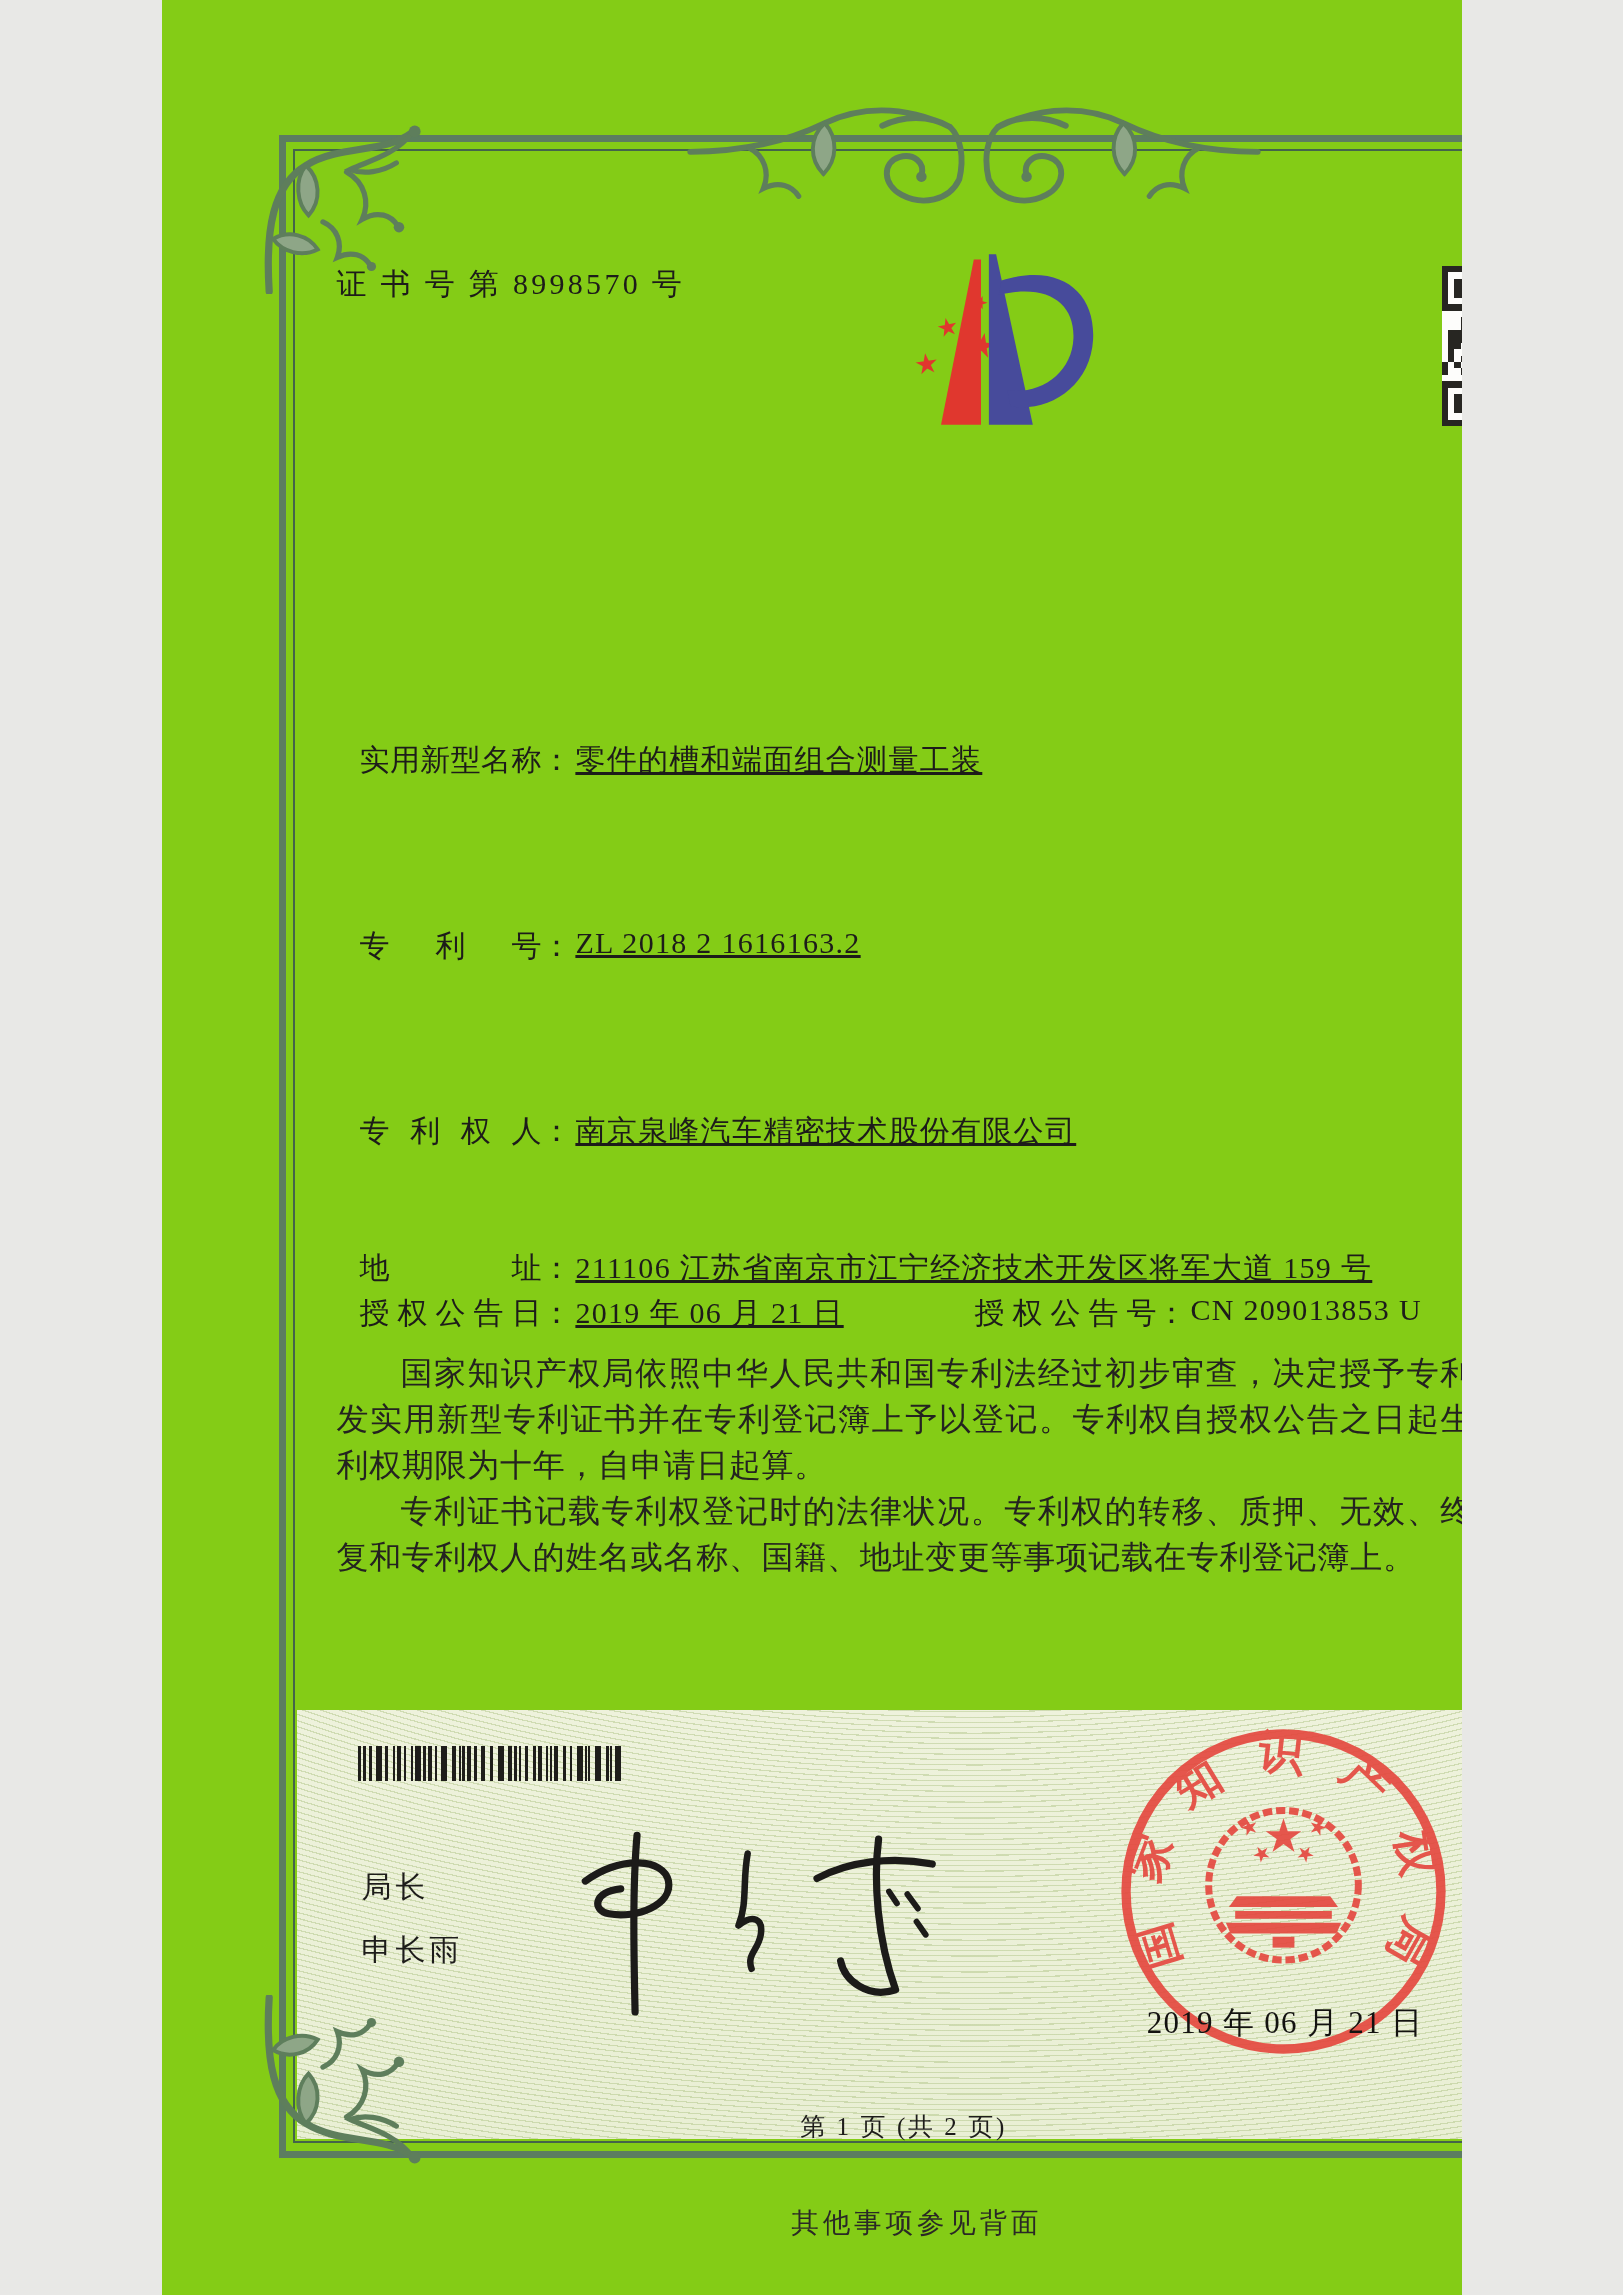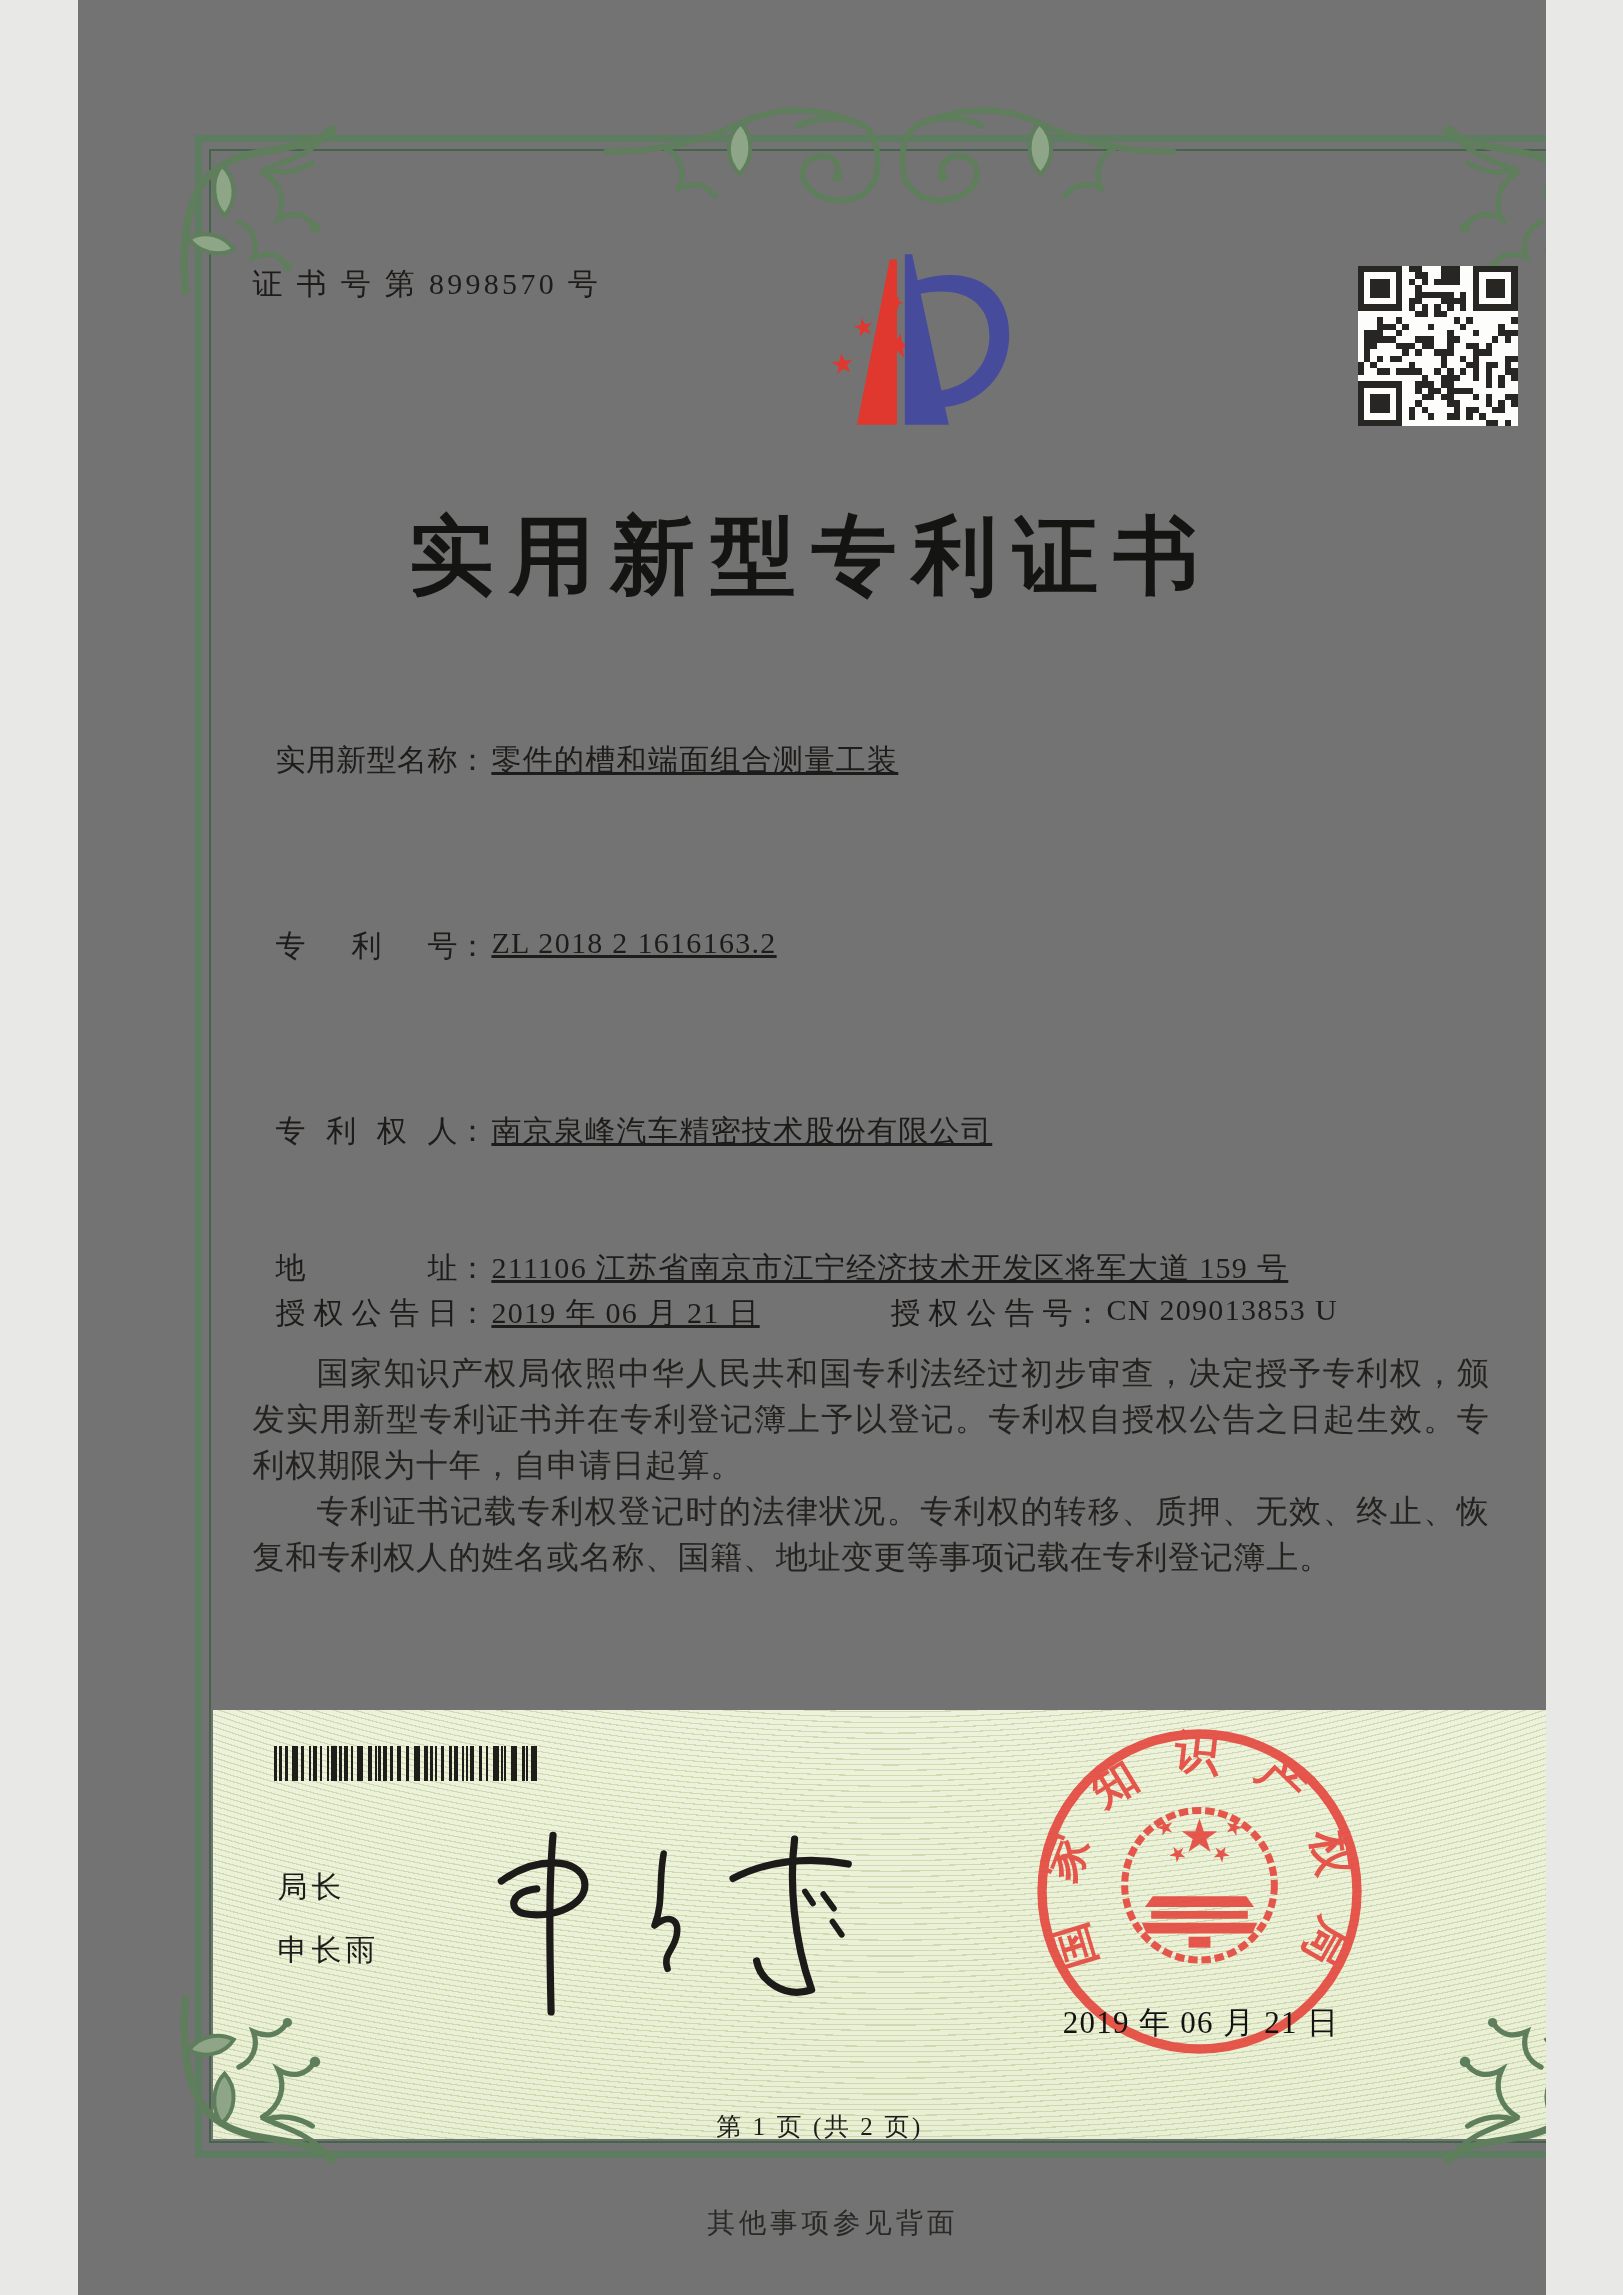--- a/index.html
+++ b/index.html
@@ -1,18 +1,18 @@
 <!DOCTYPE html>
 <html style="font-size:10.5px"><head>
 <meta charset="utf-8">
 <style>
   html,body{margin:0;padding:0;background:#e8e8e6;}
   .page{
-    position:relative;width:1468px;height:2295px;margin:0 auto;
-    background:#737373;overflow:hidden;
+    position:relative;width:1300px;height:2295px;margin:0 auto;
+    background:#84cc16;overflow:hidden;
     font-family:"Liberation Serif","DejaVu Serif",serif;color:#1d1c1a;
   }
   *{box-sizing:border-box;}
   
   .frame-outer{position:absolute;left:117px;top:135px;width:1392px;height:2023px;
     border:7.2px solid #5c7d60;z-index:2;}
   .frame-inner{position:absolute;left:131px;top:149px;width:1363px;height:1994px;
     border:2.6px solid #44644b;z-index:2;}
   
   .watermark{position:absolute;left:135px;top:1710px;width:1355px;height:429px;z-index:1;
@@ -752,21 +752,20 @@
       <div></div>
       <div></div>
       <div></div>
       <div class="d"></div>
       <div class="d"></div>
       <div></div>
       <div class="d"></div>
       <div></div>
     </div>
 
-  <div class="title">实用新型专利证书</div>
 
   <div class="field-row" style="top:740px">
     <span class="flabel"><span class="flt">实用新型名称</span><span class="fc">：</span></span><span class="fvalue">零件的槽和端面组合测量工装</span>
   </div>
   <div class="field-row" style="top:926px">
     <span class="flabel"><span class="flt">专利号</span><span class="fc">：</span></span><span class="fvalue">ZL 2018 2 1616163.2</span>
   </div>
   <div class="field-row" style="top:1111px">
     <span class="flabel"><span class="flt">专利权人</span><span class="fc">：</span></span><span class="fvalue">南京泉峰汽车精密技术股份有限公司</span>
   </div>

